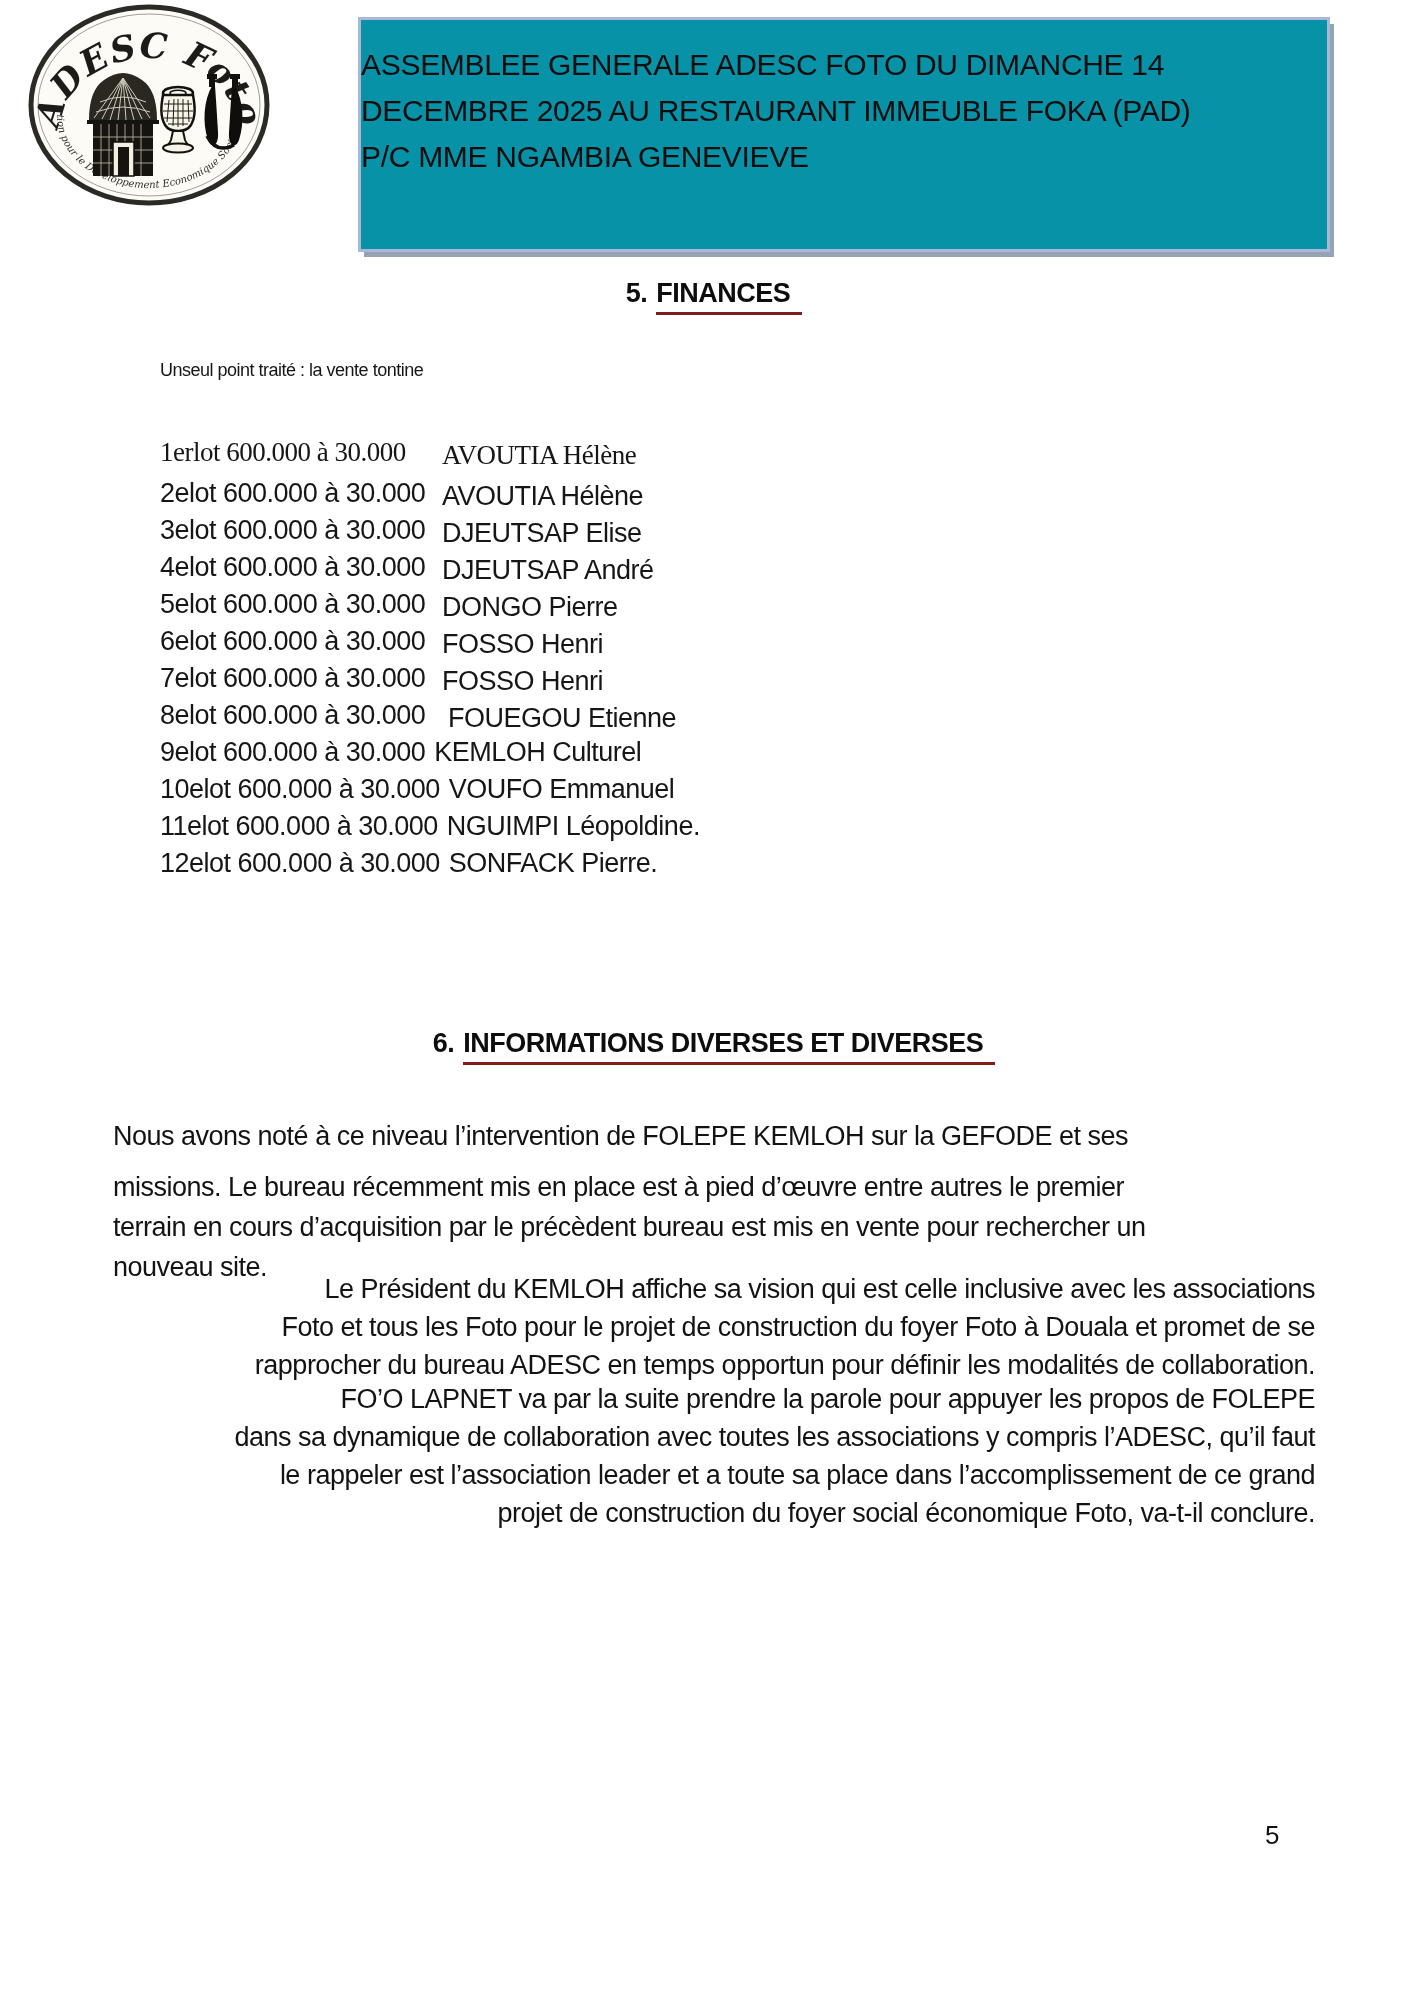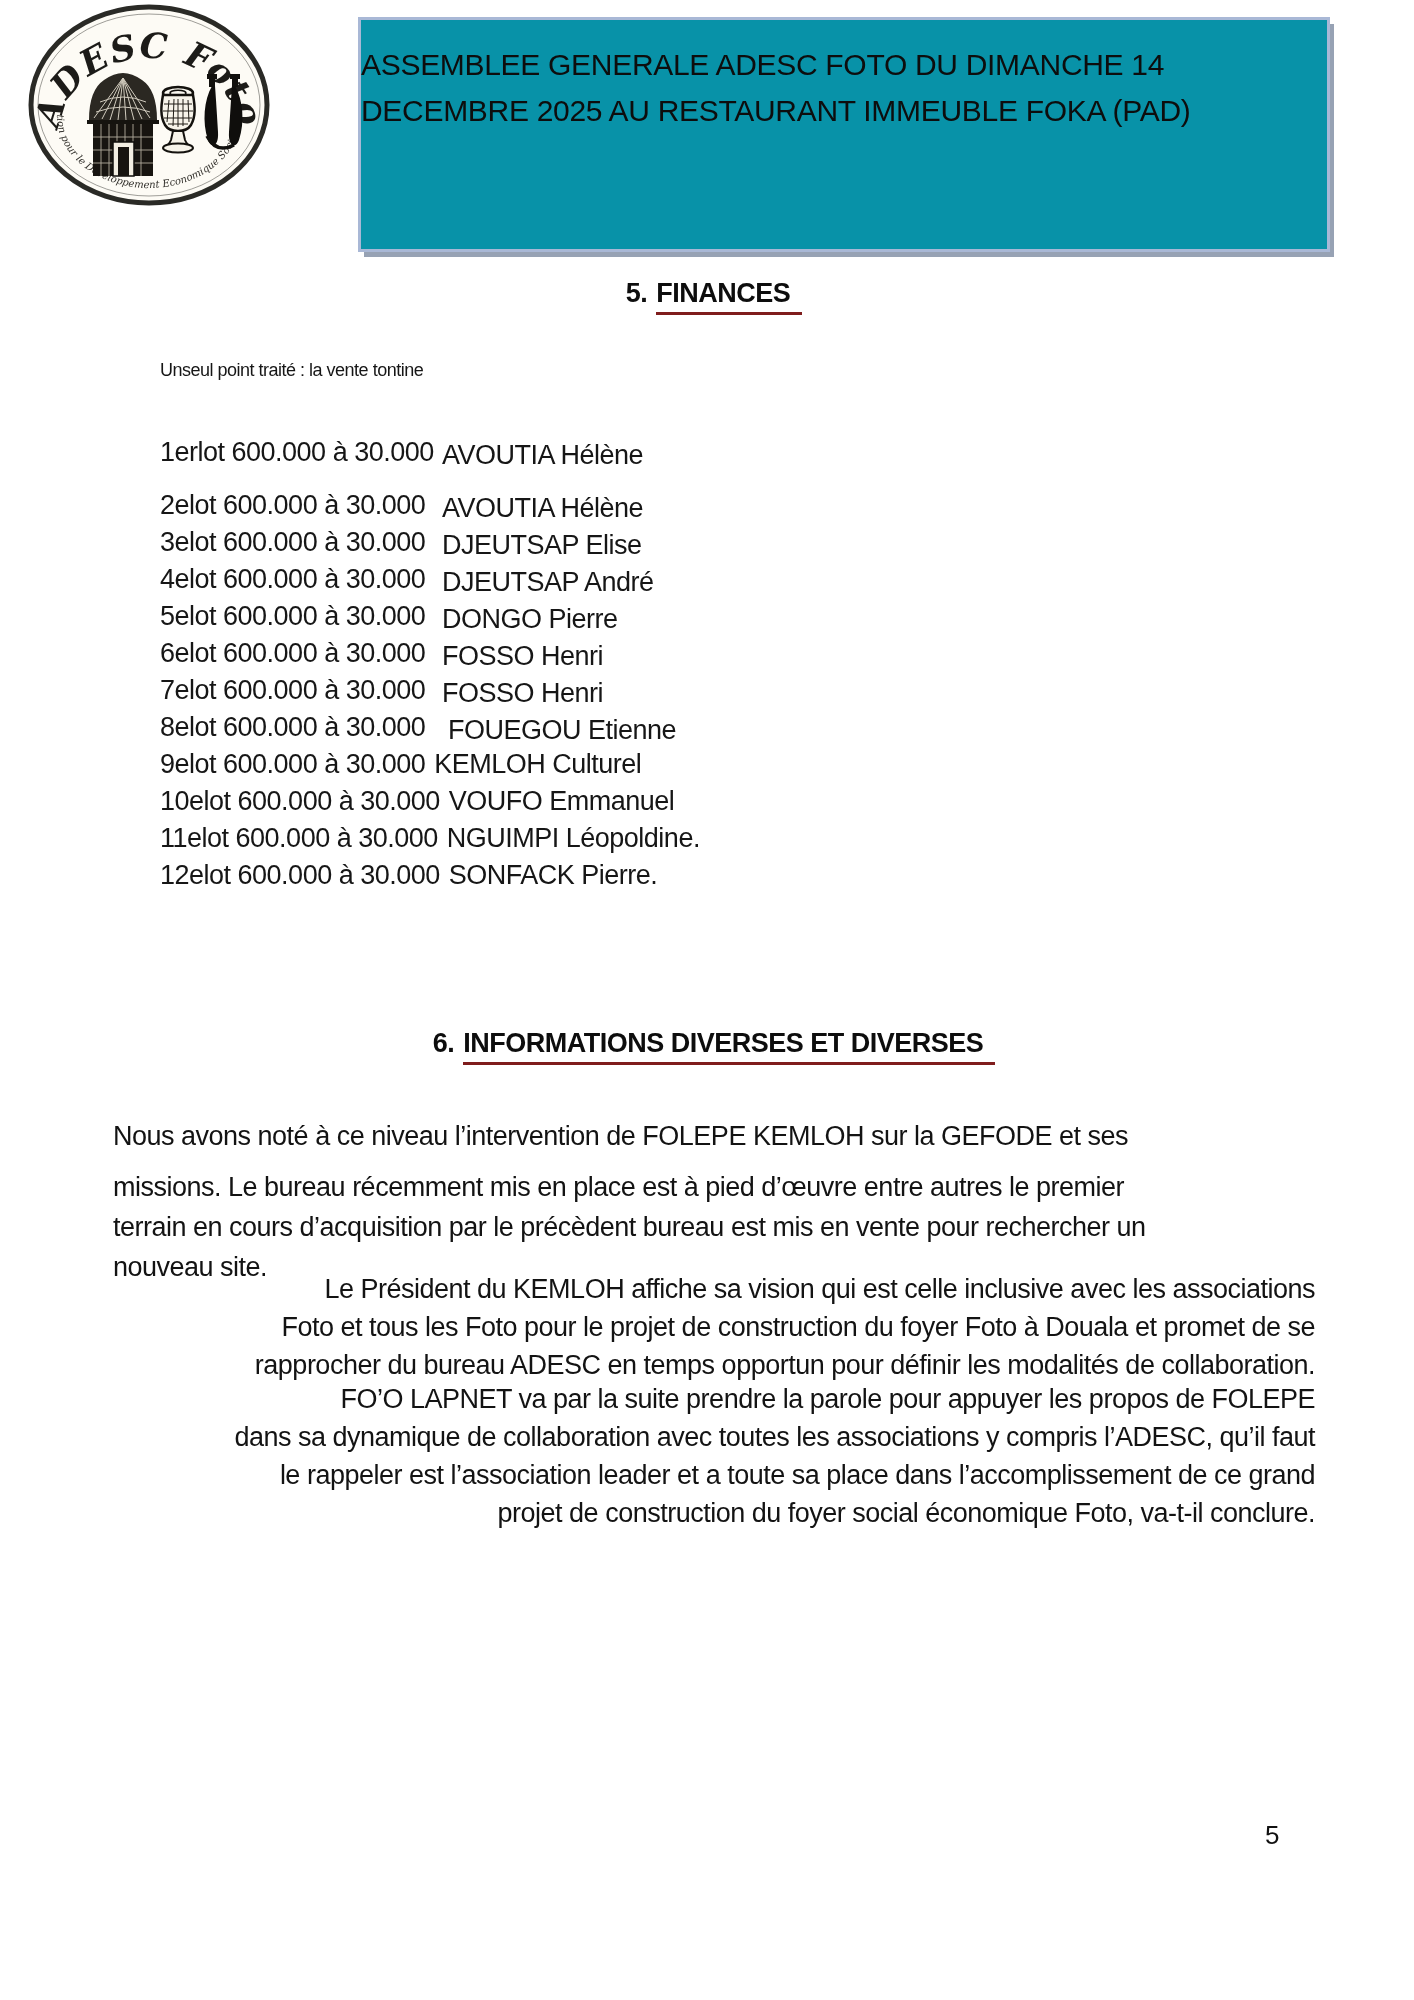--- a/index.html
+++ b/index.html
@@ -27,21 +27,21 @@
   .sec-heading{ font-size:27px; font-weight:bold; letter-spacing:-0.5px; color:#0d0d0d; }
   .sec-heading .num{ }
   .sec-heading .ul{
     margin-left:9px; border-bottom:3px solid #7f1d1d; padding-bottom:4px; padding-right:12px;
   }
 
   
   .intro{ position:absolute; left:160px; top:360px; font-size:18px; letter-spacing:-0.5px; white-space:nowrap; }
   .lot-list{ position:absolute; left:160px; top:434px; font-size:27px; letter-spacing:-0.5px; }
   .row{ line-height:37px; white-space:nowrap; }
-  .row.first{ margin-bottom:16px; }
+  .row.first{ margin-bottom:4px;font-family:Liberation Serif, serif; }
   .row .lot.col{ display:inline-block; width:282px; }
   .row.inline .lot{ margin-right:9px; }
   .row.col .name{ position:relative; top:3px; }
   .row .name.indent{ margin-left:6px; }
 
   
   .para{ position:absolute; left:113px; width:1202px; font-size:27px; letter-spacing:-0.5px; color:#131313; }
   .para .pline{ white-space:nowrap; }
   .para.p1 .pline{ line-height:40px; }
   .para.p1 .pline:first-child{ margin-bottom:11px; }
@@ -127,20 +127,21 @@
       <rect x="30" y="4" width="6" height="9" fill="#11100d"></rect>
       <path d="M 10 12 C 2 26 0 48 6 66 C 9 75 17 73 16 58 C 15 42 14 25 13 12 Z" fill="#0f0e0c"></path>
       <path d="M 33 12 C 41 26 43 48 37 66 C 34 75 26 73 27 58 C 28 42 29 25 30 12 Z" fill="#0f0e0c"></path>
       <path d="M 5 62 Q 14 80 32 71" fill="none" stroke="#11100d" stroke-width="3.5"></path>
     </g>
   </svg>
 
   <div class="title-box">
     <div class="title-line">ASSEMBLEE GENERALE ADESC FOTO DU DIMANCHE 14</div>
     <div class="title-line">DECEMBRE 2025 AU RESTAURANT IMMEUBLE FOKA (PAD)</div>
+    <div class="title-line">P/C MME NGAMBIA GENEVIEVE</div>
   </div>
 
   <div class="center-col" style="top:278px;">
     <span class="sec-heading">
       <span class="num">5.</span><span class="ul">FINANCES</span>
     </span>
   </div>
 
   <div class="intro">Unseul point traité : la vente tontine</div>
 

